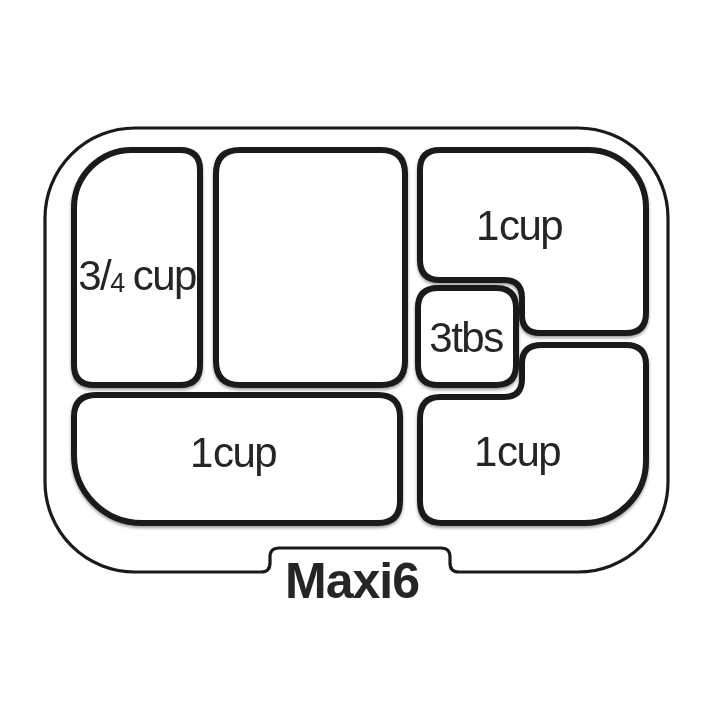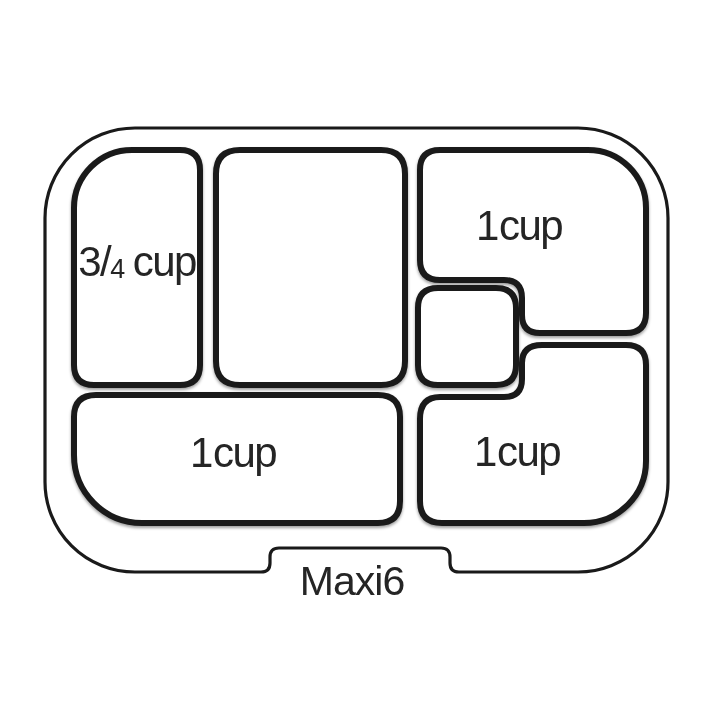--- a/index.html
+++ b/index.html
@@ -34,21 +34,21 @@
     letter-spacing: -1.5px;
     word-spacing: -9px;
     line-height: 1;
   }
   .lbl .den {
     font-size: 0.64em;
     position: relative;
     top: 0.09em;
   }
   .lbl .unit { margin-left: 9px; }
-  .title-lbl { font-size: 41px; letter-spacing: -1px; }
+  .title-lbl { font-size: 50px; letter-spacing: -1px; font-weight: bold; }
 </style>
 </head>
 <body style="--outline: #1a1a1a; --background: #ffffff; --text: #252525;">
 
 <div class="stage">
   <svg class="tray" width="720" height="720" viewBox="0 0 720 720">
 
     <path class="shell" d="M 135,128 H 578 A 90,90 0 0 1 668,218 V 482 A 90,90 0 0 1 578,572
          H 459 Q 450,572 450,563 V 557 Q 450,548 441,548
          H 279 Q 270,548 270,557 V 563 Q 270,572 261,572
@@ -70,24 +70,25 @@
 
       <path class="comp" d="M 96,395 H 378 Q 400,395 400,417 V 501 Q 400,523 378,523
            H 142 A 68,68 0 0 1 74,455 V 417 Q 74,395 96,395 Z"></path>
 
       <path class="comp" d="M 542,345 H 626 Q 646,345 646,365 V 461 A 62,62 0 0 1 584,523
            H 442 Q 420,523 420,501 V 419 Q 420,397 440,397
            H 504 Q 522,397 522,379 V 363 Q 522,345 542,345 Z"></path>
     </g>
   </svg>
 
-  <div class="lbl" style="left:137px; top:262px;"><span>3</span><span>/</span><span class="den">4</span><span class="unit">cup</span></div>
+  <div class="lbl" style="left:137px; top:276px;"><span>3</span><span>/</span><span class="den">4</span><span class="unit">cup</span></div>
 
 
   <div class="lbl" style="left:519px; top:226px;">1 cup</div>
 
+  <div class="lbl" style="left:466px; top:338px;">3tbs</div>
 
   <div class="lbl" style="left:233px; top:453px;">1 cup</div>
 
   <div class="lbl" style="left:517px; top:452px;">1 cup</div>
 
   <div class="lbl title-lbl" style="left:352px; top:581px;">Maxi6</div>
 </div>
 
 </body></html>

